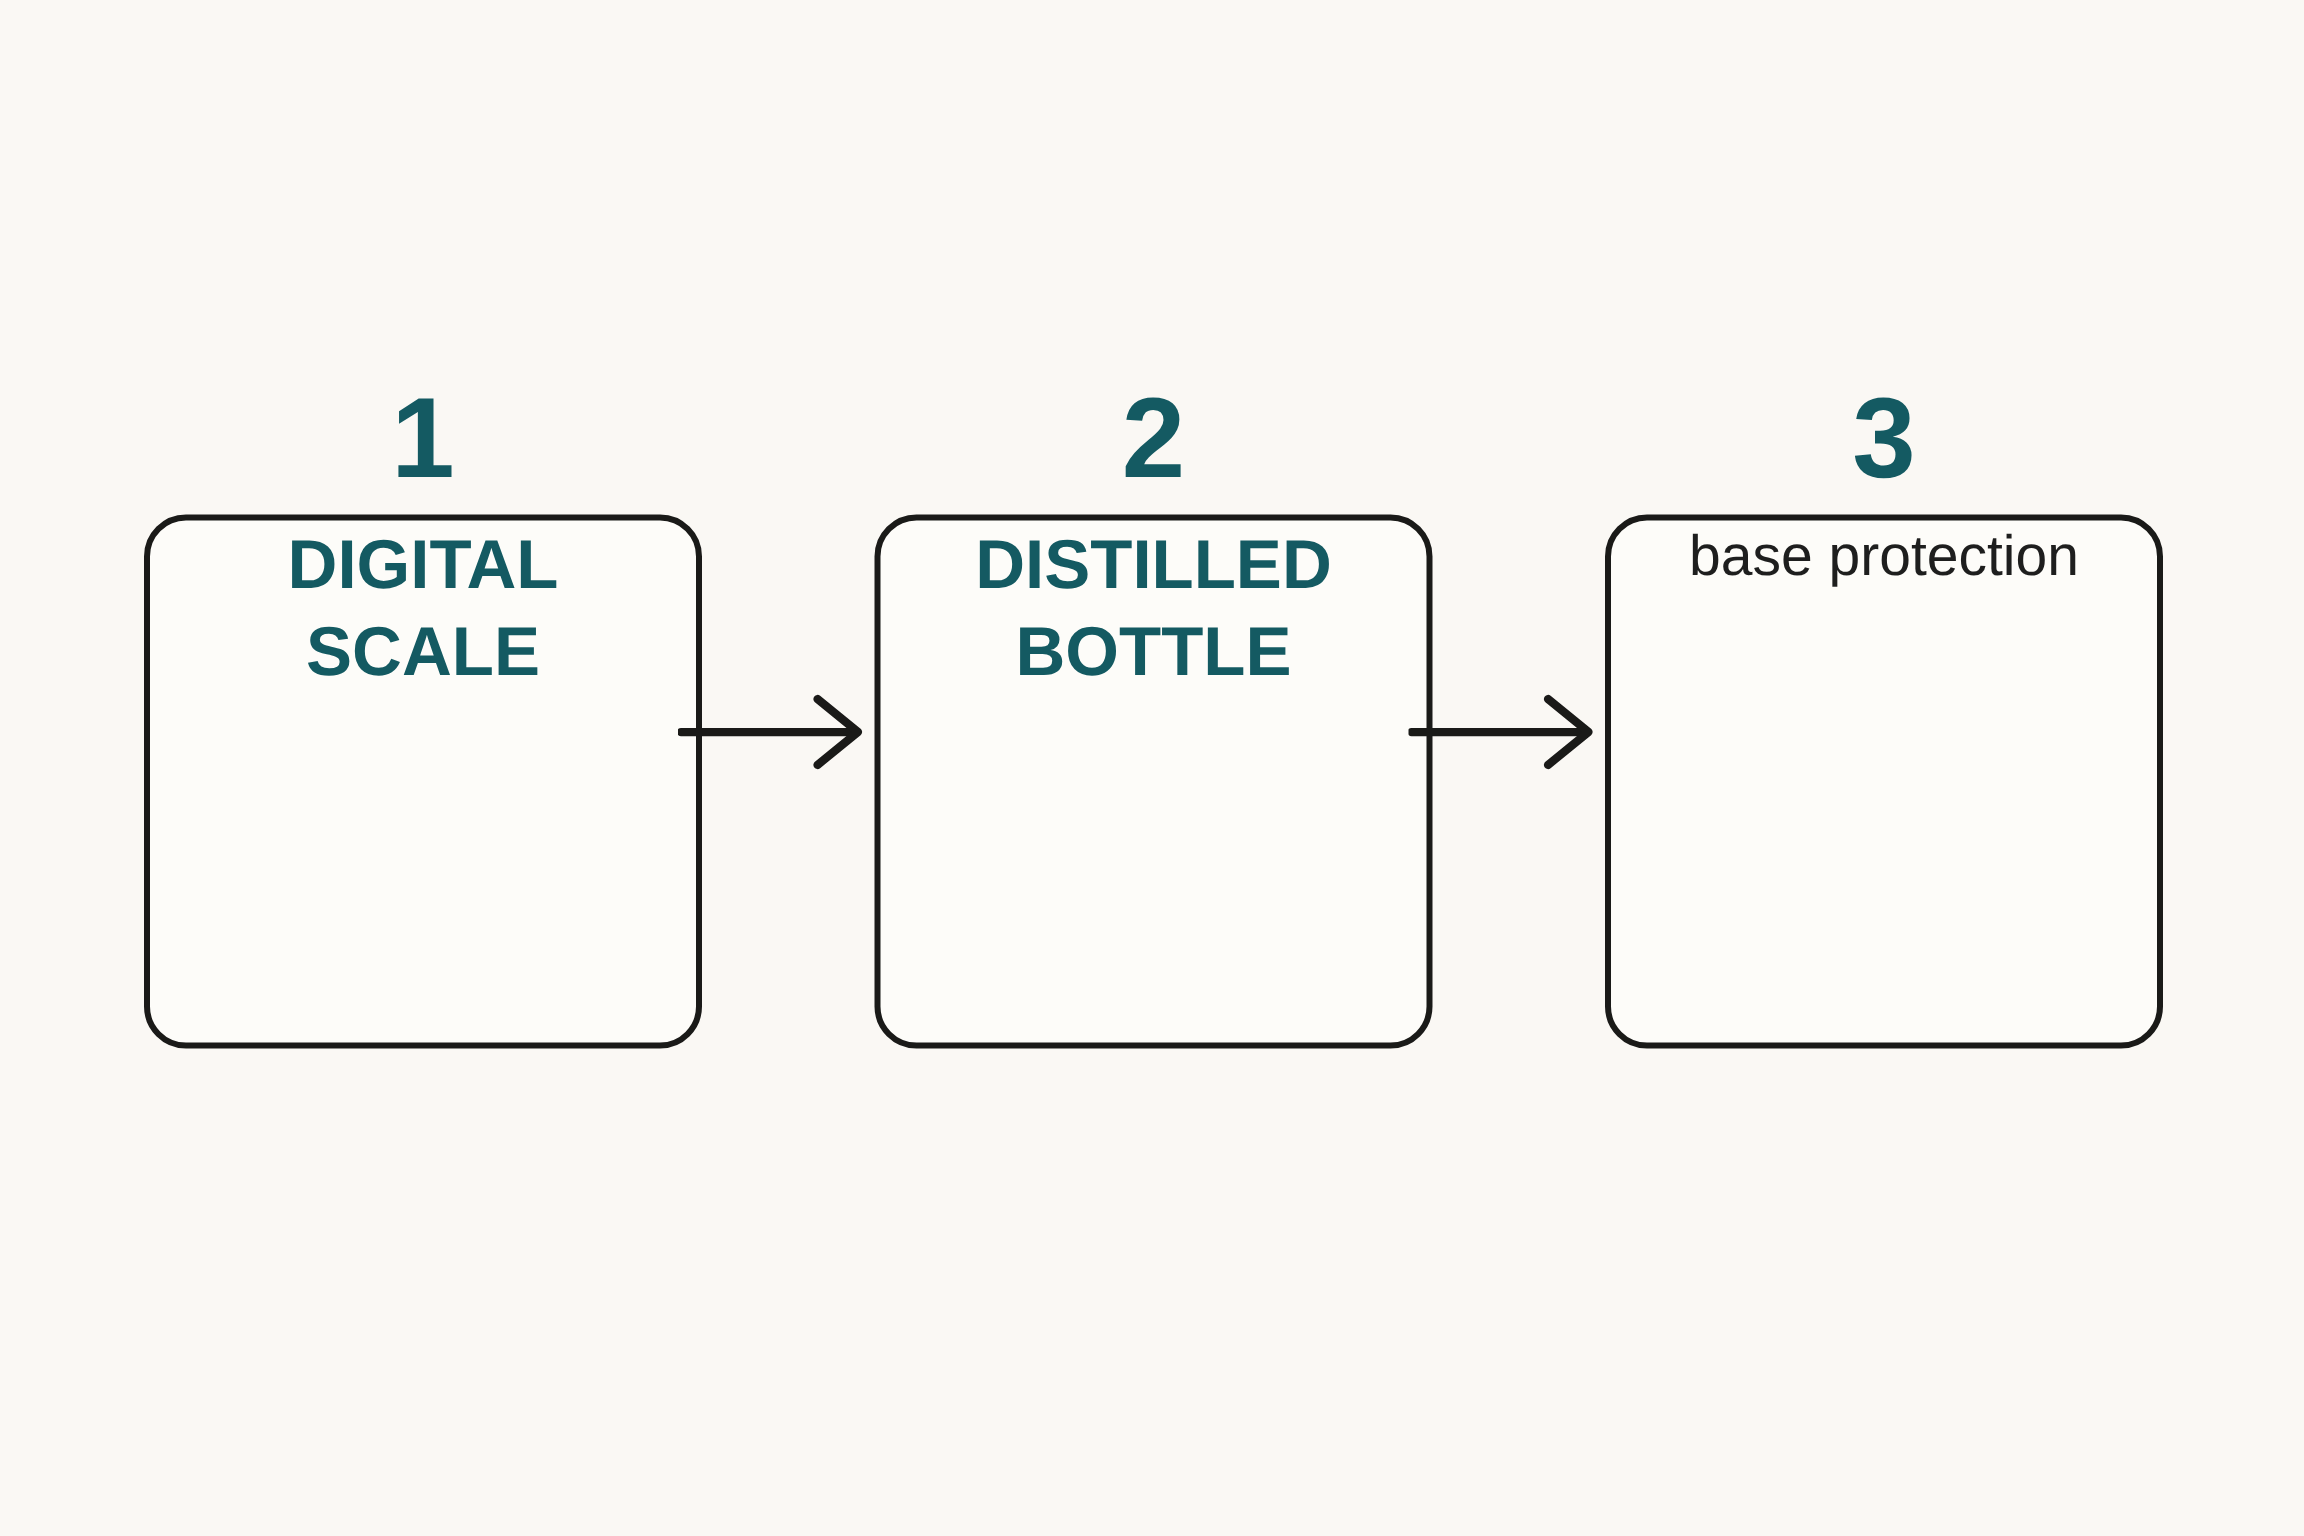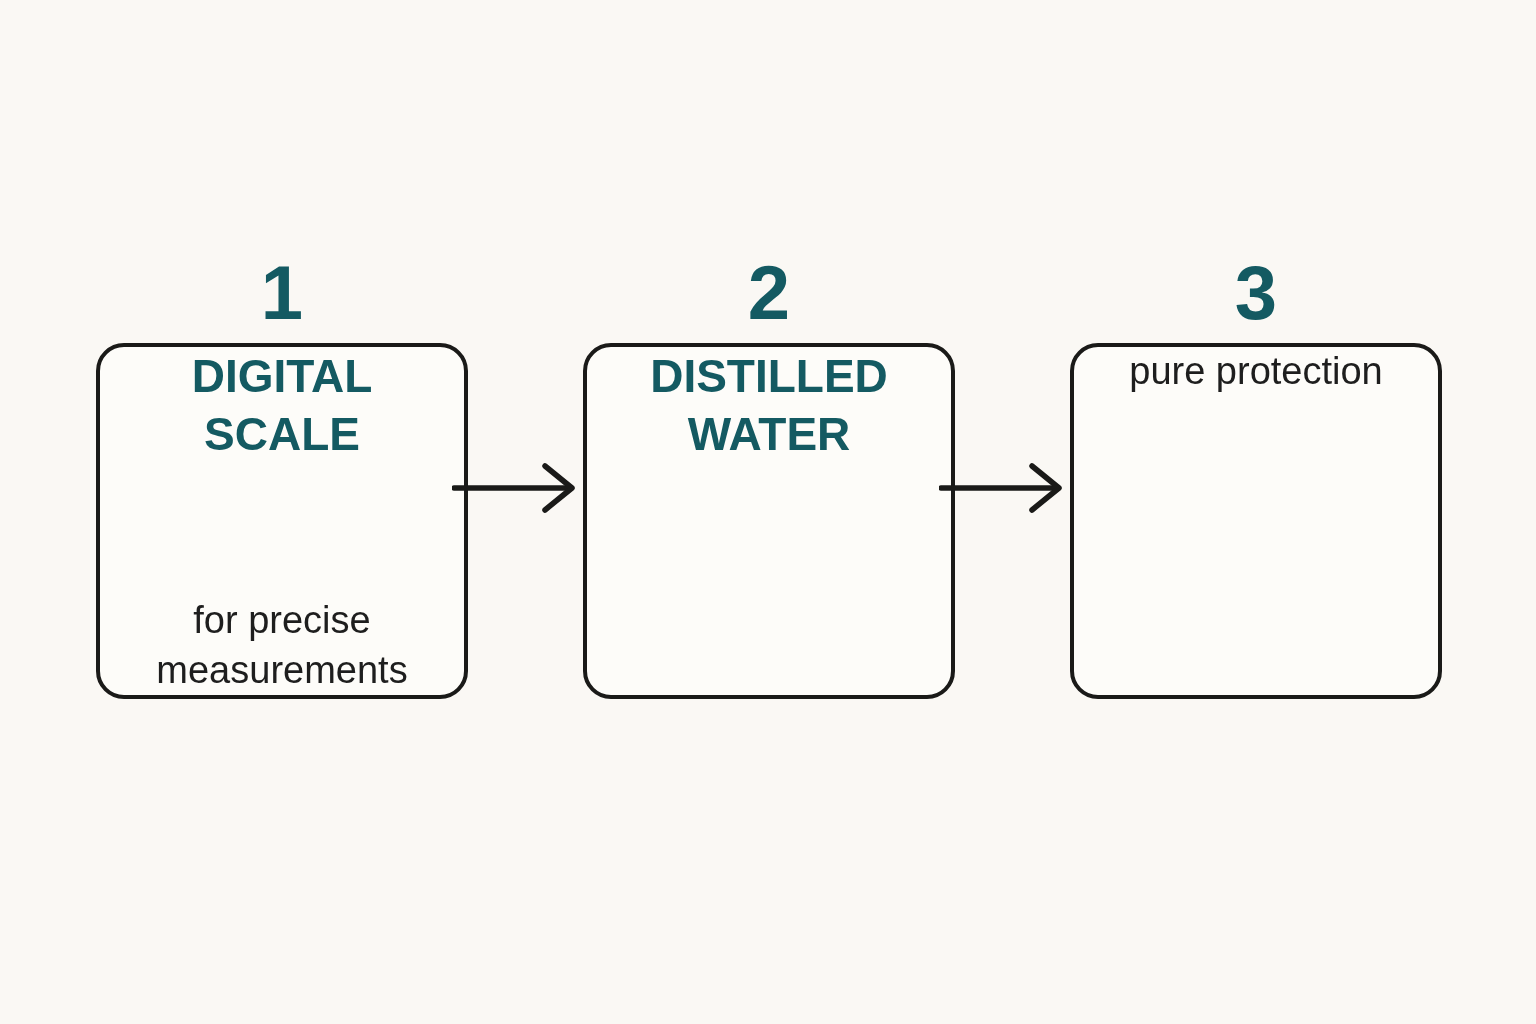--- a/index.html
+++ b/index.html
@@ -89,47 +89,45 @@
 </head>
 <body>
 
 <div class="stage">
 
   <div class="step step-1">
     <div class="num">1</div>
     <div class="card">
       <div class="title">DIGITAL
 SCALE</div>
-      <div class="subtitle">for precise
-measurements</div>
     </div>
   </div>
 
   <div class="arrow arrow-1">
     <svg viewBox="0 0 125 60" aria-hidden="true">
       <line x1="2" y1="30" x2="118" y2="30"></line>
       <polyline points="93,8 120,30 93,52"></polyline>
     </svg>
   </div>
 
   <div class="step step-2">
     <div class="num">2</div>
     <div class="card">
       <div class="title">DISTILLED
-WATER</div>
+BOTTLE</div>
     </div>
   </div>
 
   <div class="arrow arrow-2">
     <svg viewBox="0 0 125 60" aria-hidden="true">
       <line x1="2" y1="30" x2="118" y2="30"></line>
       <polyline points="93,8 120,30 93,52"></polyline>
     </svg>
   </div>
 
   <div class="step step-3">
     <div class="num">3</div>
     <div class="card">
-      <div class="subtitle">pure protection</div>
+      <div class="subtitle">base protection</div>
     </div>
   </div>
 
 </div>
 
 </body></html>

